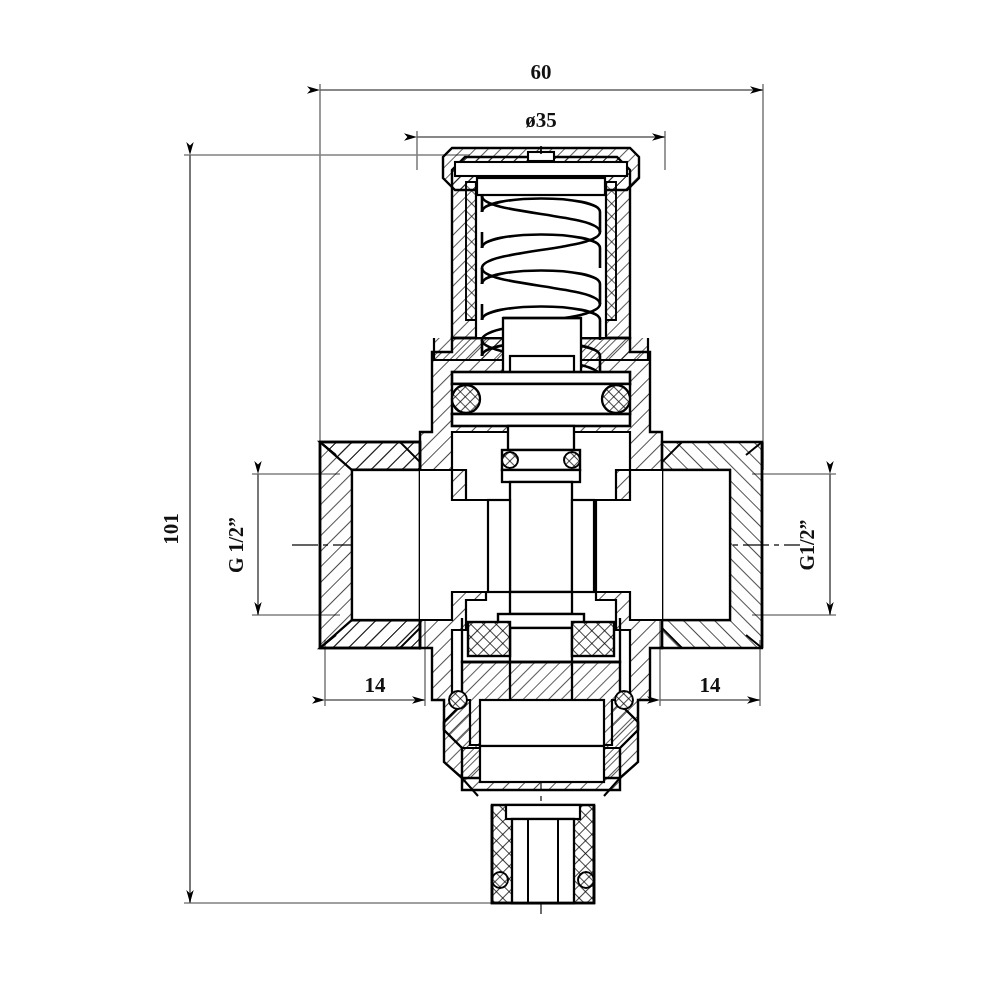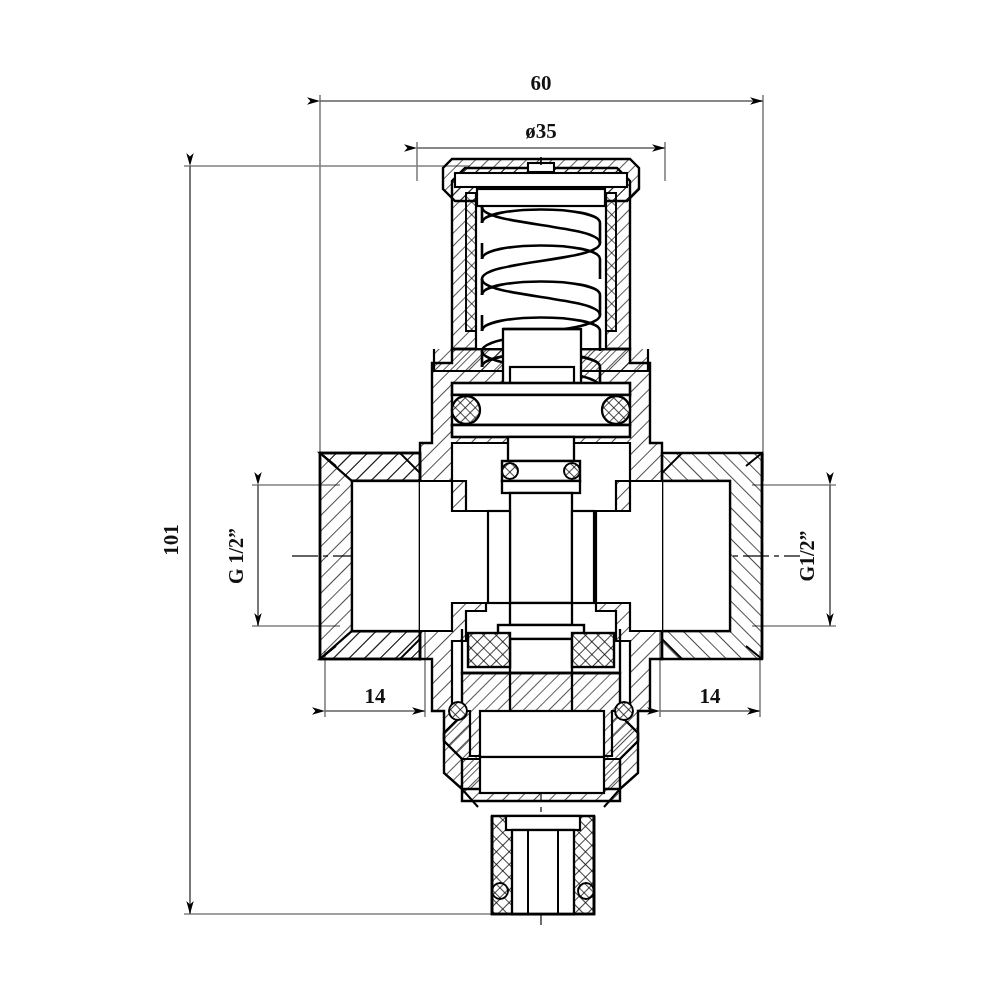--- a/index.html
+++ b/index.html
@@ -1,18 +1,18 @@
 <!DOCTYPE html>
 <html><head>
 <meta charset="utf-8">
 <title>Pressure Reducing Valve Technical Drawing</title>
 <style>
   html,body{margin:0;padding:0;background:#ffffff;}
   body{width:1000px;height:1000px;font-family:"Liberation Serif",serif;overflow:hidden;}
-  #stage{position:relative;width:1000px;height:820px;background:#fff;margin-top:11px;}
+  #stage{position:relative;width:1000px;height:820px;background:#fff;}
   svg{display:block;}
   .dimtxt{font-family:"Liberation Serif",serif;font-weight:bold;fill:#101010;font-size:21px;}
   .dimtxt-sm{font-family:"Liberation Serif",serif;font-weight:bold;fill:#101010;font-size:20px;}
 </style>
 </head>
 <body>
 
 <div id="stage">
 <svg width="1000" height="1000" viewBox="0 0 1000 1000" xmlns="http://www.w3.org/2000/svg">
 

